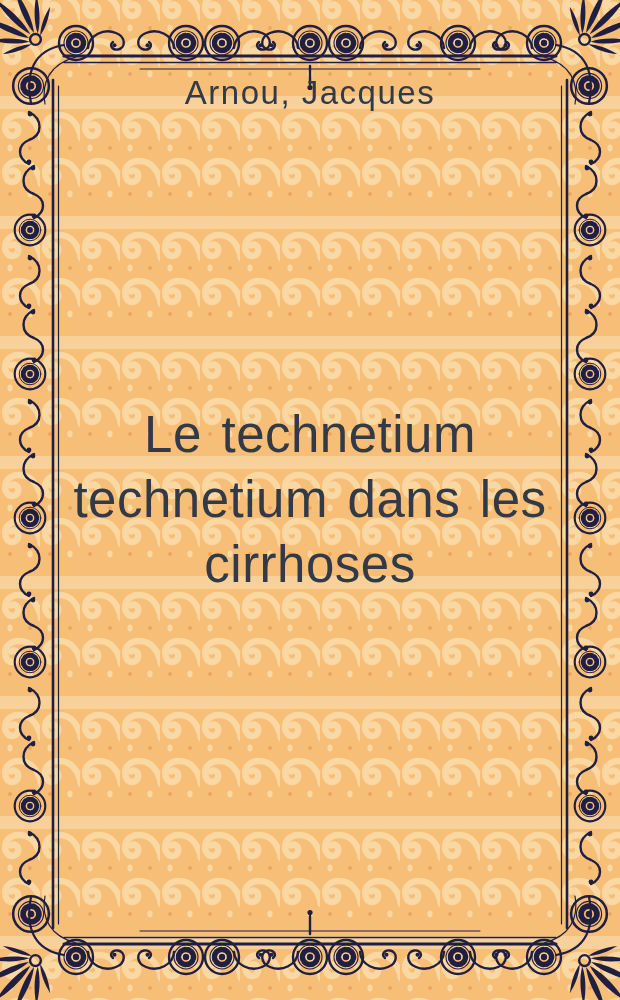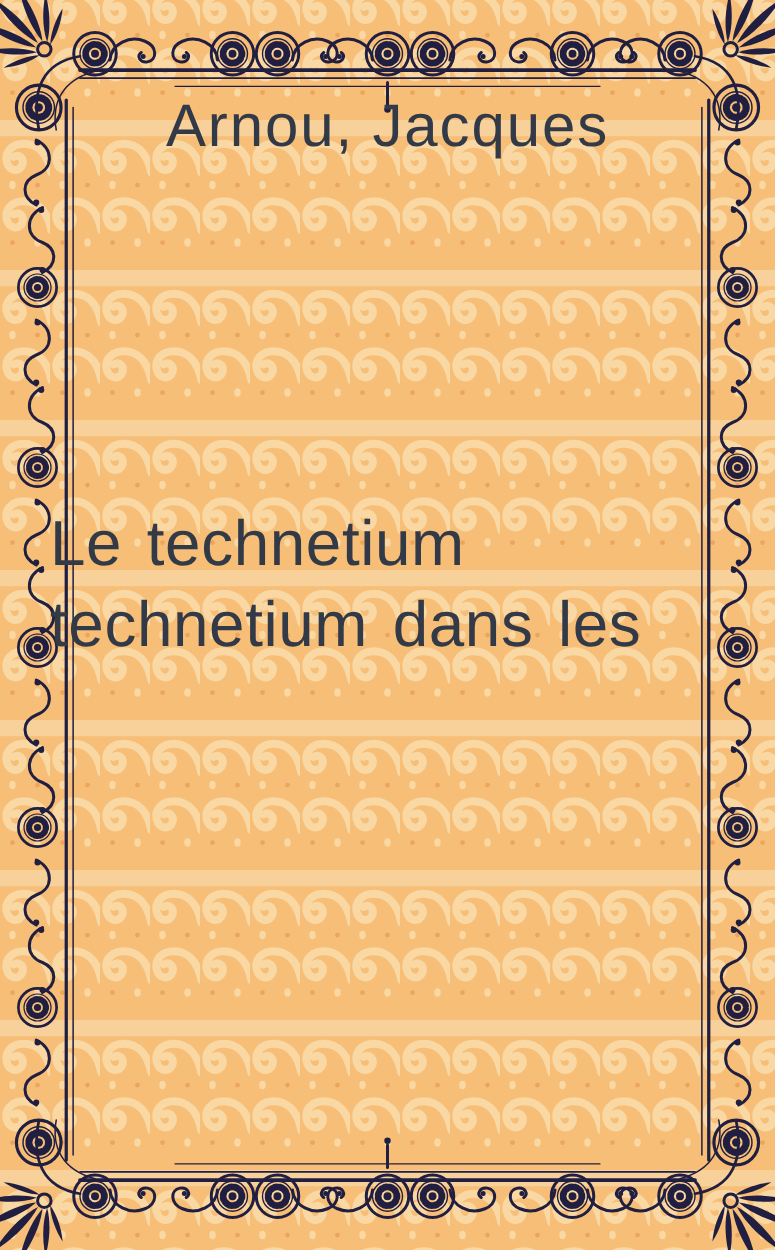--- a/index.html
+++ b/index.html
@@ -22,24 +22,24 @@
   .stripe-rect{fill:var(--pattern-stripe);}
   .wave{stroke:var(--pattern-wave);fill:none;stroke-width:6.4;stroke-linecap:round;}
   .dot-light{fill:var(--pattern-wave);}
   .dot-dark{fill:var(--pattern-dot);}
   
   .ink{stroke:var(--frame-ink);fill:none;stroke-linecap:round;stroke-linejoin:round;}
   .inkf{fill:var(--frame-ink);stroke:none;}
   
   .author{
     position:absolute;top:74px;left:0;right:0;text-align:center;
-    font-size:48px;letter-spacing:1.5px;color:var(--text-color);white-space:nowrap;
+    font-size:33px;letter-spacing:1.5px;color:var(--text-color);white-space:nowrap;
   }
   .title{
-    position:absolute;top:402px;left:40px;right:40px;text-align:left;
+    position:absolute;top:402px;left:40px;right:40px;text-align:center;
     font-size:51px;line-height:65px;word-spacing:5px;letter-spacing:0.5px;
     color:var(--text-color);
   }
   .title-line{white-space:nowrap;}
 </style>
 </head>
 <body>
 
 <div class="page">
 
@@ -163,15 +163,16 @@
     <g>
       <use href="#leftrail" transform="translate(620,0) scale(-1,1)"></use>
     </g>
   </svg>
 
   <div class="author">Arnou, Jacques</div>
 
   <div class="title">
     <div class="title-line">Le technetium</div>
     <div class="title-line">technetium dans les</div>
+    <div class="title-line">cirrhoses</div>
   </div>
 
 </div>
 
 </body></html>

